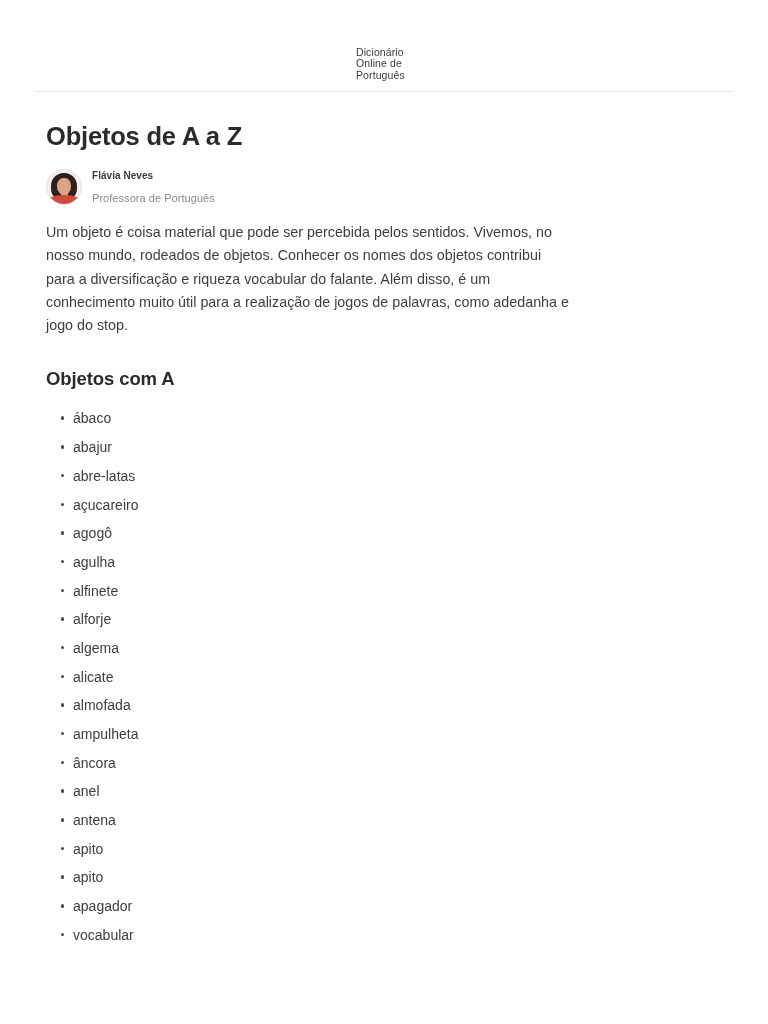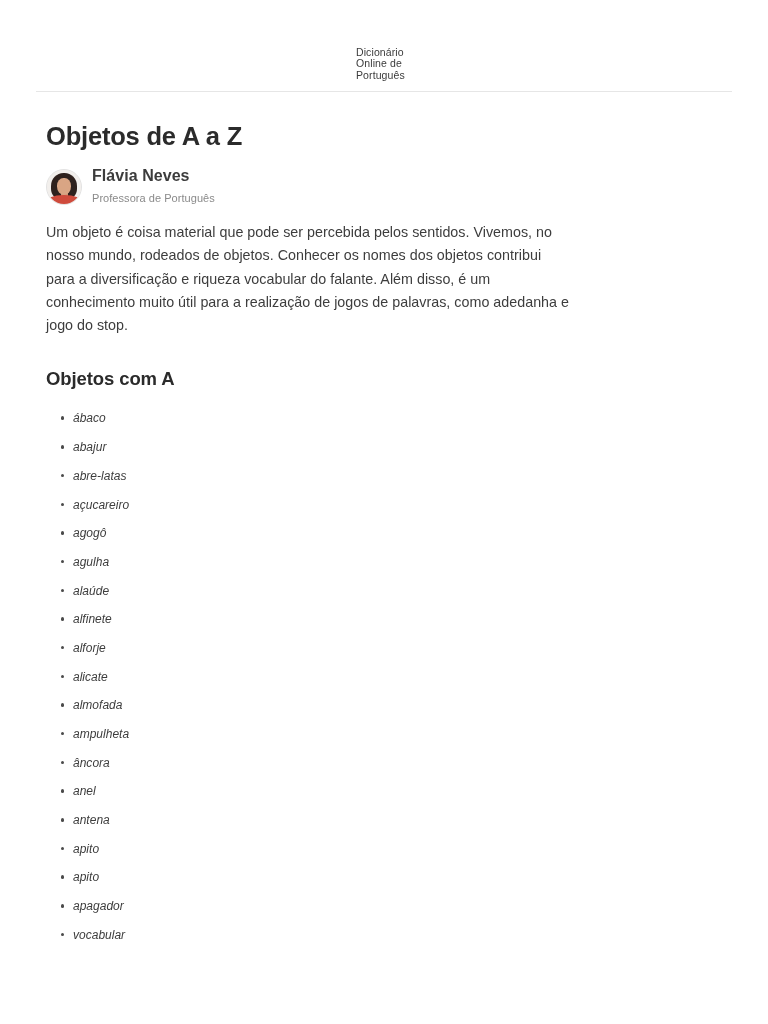--- a/index.html
+++ b/index.html
@@ -121,21 +121,21 @@
     background: #cf9375;
   }
 
   .byline-text {
     display: flex;
     flex-direction: column;
     justify-content: center;
     line-height: 14px;
   }
   .author-name {
-    font-size: 16px;
+    font-size: 10px;
     font-weight: bold;
     color: #3c3c3c;
     letter-spacing: 0.05px;
   }
   .author-role {
     font-size: 11px;
     font-weight: normal;
     color: #8a8a8a;
     letter-spacing: 0.05px;
     margin-top: 8px;
@@ -161,26 +161,25 @@
     letter-spacing: -0.1px;
   }
 
   .word-list {
     margin: 18px 0 0 0;
     padding: 0 0 0 27px;
     list-style: none;
   }
   .word-list li {
     position: relative;
-    font-size: 12px;
+    font-size: 14px;
     line-height: 18px;
     color: #3d3d3d;
     padding: 0 0 10.7px 0;
     letter-spacing: 0.01px;
-    font-style: italic;
   }
   .word-list li::before {
     content: "";
     position: absolute;
     left: -12px;
     top: 7px;
     width: 3.4px;
     height: 3.4px;
     border-radius: 50%;
     background: #4a4a4a;
@@ -220,23 +219,23 @@
 
   <h2 class="section-title">Objetos com A</h2>
 
   <ul class="word-list">
     <li>ábaco</li>
     <li>abajur</li>
     <li>abre-latas</li>
     <li>açucareiro</li>
     <li>agogô</li>
     <li>agulha</li>
-    <li>alaúde</li>
     <li>alfinete</li>
     <li>alforje</li>
+    <li>algema</li>
     <li>alicate</li>
     <li>almofada</li>
     <li>ampulheta</li>
     <li>âncora</li>
     <li>anel</li>
     <li>antena</li>
     <li>apito</li>
     <li>apito</li>
     <li>apagador</li>
     <li>vocabular</li>

